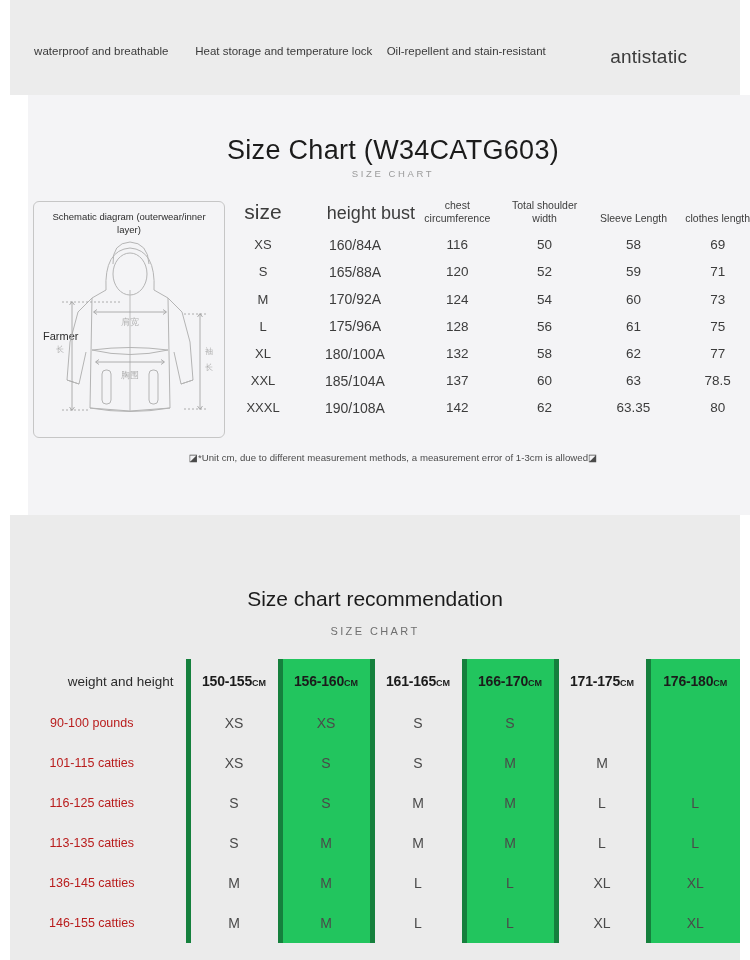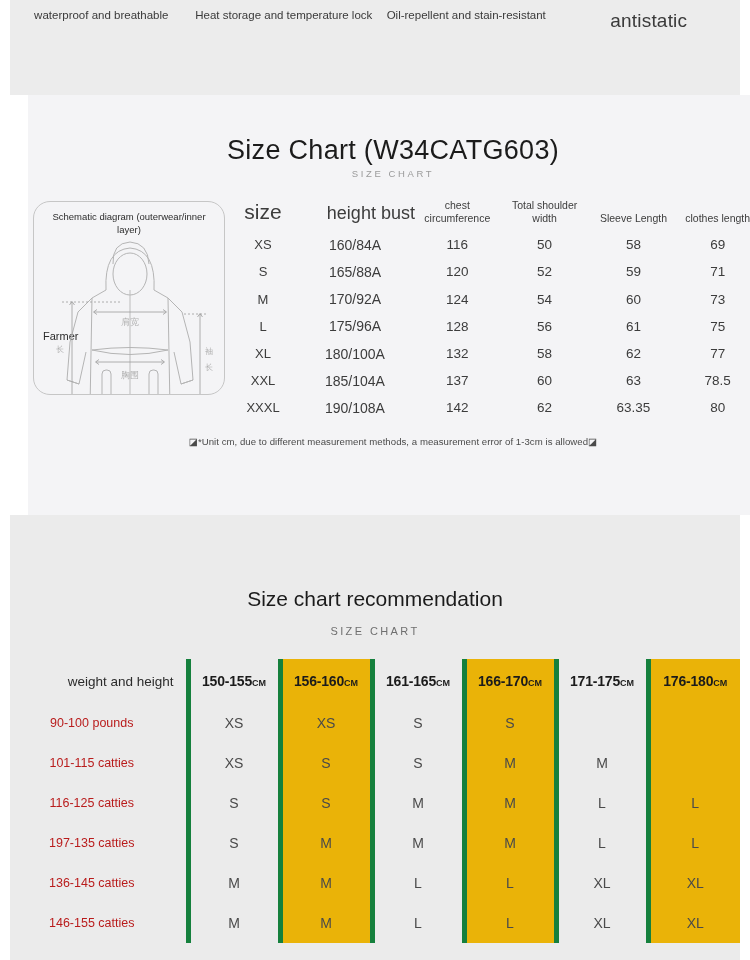--- a/index.html
+++ b/index.html
@@ -31,20 +31,21 @@
   .feature-row {
     display: flex;
     width: 100%;
     padding-top: 8px;
   }
   .feature-cell {
     flex: 1 1 0;
     text-align: center;
     color: #3a3a3a;
     line-height: 1.38;
+    margin-top: 36px;
   }
   .feature-cell.small { font-size: 11.5px; }
   .feature-cell.big   { font-size: 19px; letter-spacing: .2px; }
 
   
   .size-section {
     position: absolute;
     left: 28px;
     top: 95px;
     width: 730px;
@@ -70,23 +71,23 @@
     display: flex;
     align-items: flex-start;
     margin-top: 22px;
     padding-left: 5px;
   }
 
   
   .schematic {
     position: relative;
     width: 192px;
-    height: 194px;
+    height: 237px;
     border: 1px solid #c6c6c6;
-    border-radius: 17px;
+    border-radius: 6px;
     background: #f4f4f6;
     flex: 0 0 192px;
     overflow: hidden;
   }
   .schematic-caption {
     position: absolute;
     left: 10px; right: 10px; top: 9px;
     text-align: center;
     font-size: 9.5px;
     color: #2c2c2c;
@@ -198,21 +199,21 @@
     vertical-align: middle;
   }
   .rec-table td.val {
     font-size: 14px;
     color: #4a4a4a;
     text-align: center;
     height: 40px;
     vertical-align: middle;
   }
   
-  .rec-table .shade { background: #eab308; }
+  .rec-table .shade { background: #22c55e; }
   .rec-table .sep   { border-left: 5px solid #15803d; }
 </style>
 </head>
 <body>
 
 <div class="page">
 
   <div class="feature-strip">
     <div class="feature-row">
       <div class="feature-cell small">waterproof and breathable</div>
@@ -421,21 +422,21 @@
           <tr>
             <td class="rowlbl">116-125 catties</td>
             <td class="val sep">S</td>
             <td class="val sep shade">S</td>
             <td class="val sep">M</td>
             <td class="val sep shade">M</td>
             <td class="val sep">L</td>
             <td class="val sep shade">L</td>
           </tr>
           <tr>
-            <td class="rowlbl">197-135 catties</td>
+            <td class="rowlbl">113-135 catties</td>
             <td class="val sep">S</td>
             <td class="val sep shade">M</td>
             <td class="val sep">M</td>
             <td class="val sep shade">M</td>
             <td class="val sep">L</td>
             <td class="val sep shade">L</td>
           </tr>
           <tr>
             <td class="rowlbl">136-145 catties</td>
             <td class="val sep">M</td>

